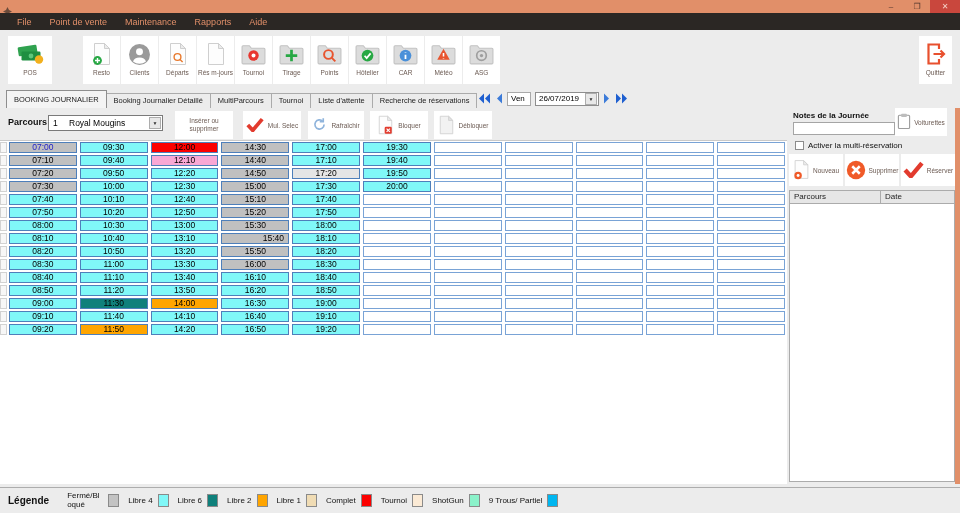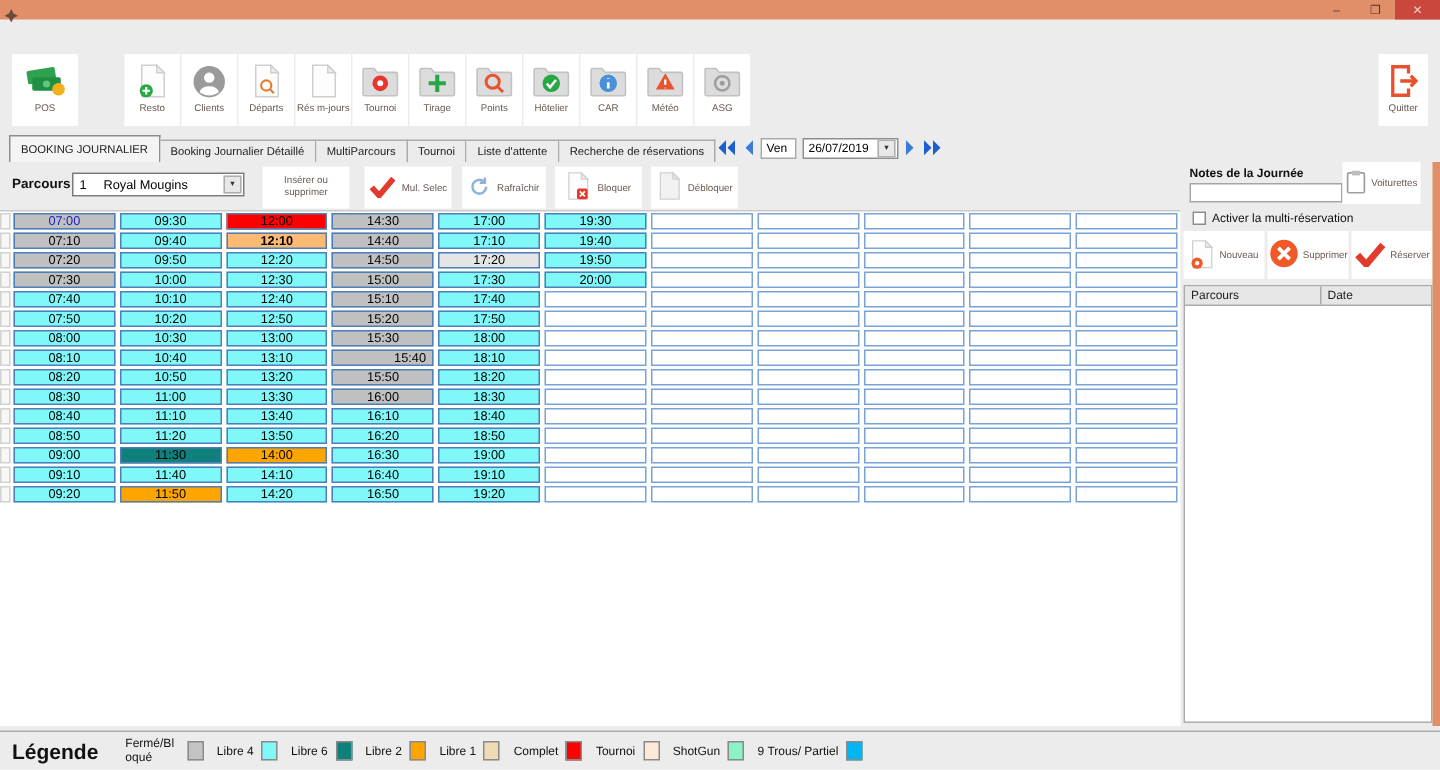--- a/index.html
+++ b/index.html
@@ -66,21 +66,21 @@
   .spbtn { flex:1; background:#fff; display:flex; align-items:center; justify-content:center; gap:3px; font-size:6.5px; color:#6B5A52; }
   .sptable { position:absolute; left:0px; top:82px; width:166px; height:292px; background:#fff; border:1px solid #ABABAB; }
   .sphead { display:flex; height:13px; background:#E6E6E6; border-bottom:1px solid #ABABAB; font-size:8px; color:#222; }
   .sphead span { padding:1px 0 0 4px; }
   .sphead .h0 { width:91px; border-right:1px solid #ABABAB; }
   .sphead .h1 { flex:1; }
   .orange-edge { position:absolute; left:955px; top:108px; width:5px; height:376px; background:#E18F69; }
 
   
   .legendbar { position:absolute; left:0; top:487px; width:960px; height:26px; background:#ECECEC; border-top:1px solid #ADADAD; display:flex; align-items:center; }
-  .ltitle { font-size:14px; font-weight:bold; margin-left:8px; color:#111; }
+  .ltitle { font-size:10px; font-weight:bold; margin-left:8px; color:#111; }
   .litems { display:flex; align-items:center; margin-left:18px; gap:9px; }
   .litem { display:flex; align-items:center; gap:5px; }
   .llabel { font-size:8px; color:#111; white-space:nowrap; }
   .litem.wrap .llabel { width:36px; white-space:normal; word-break:break-all; line-height:1.1; }
   .swatch { width:11px; height:13px; border:1px solid #8A8A8A; }
 </style>
 </head>
 <body>
 
 <div class="window">
@@ -91,20 +91,27 @@
           <path d="M4.5 0 L6 3 L9 4.5 L6 6 L4.5 9 L3 6 L0 4.5 L3 3 Z" fill="#6A4A3A"></path>
         </svg>
     </span>
     <span class="wincontrols">
       <span class="wc">–</span>
       <span class="wc">❐</span>
       <span class="wc close">✕</span>
     </span>
   </div>
 
+  <div class="menubar">
+      <span>File</span>
+      <span>Point de vente</span>
+      <span>Maintenance</span>
+      <span>Rapports</span>
+      <span>Aide</span>
+    </div>
 
   <div class="toolbar">
     <div id="tb-buttons">
         <div class="tbtn" style="left: 8px; width: 44px;">
           <div class="ticon">
             <svg width="27" height="22" viewBox="0 0 27 22">
               <rect x="1" y="3" width="19" height="9" rx="1.2" fill="#2FA24F" transform="rotate(-9 10 7)"></rect>
               <rect x="4.5" y="8.5" width="19" height="9" rx="1.2" fill="#1F8F41"></rect>
               <circle cx="14" cy="13" r="2.4" fill="#5EC77B"></circle>
               <circle cx="22" cy="16.5" r="4.2" fill="#F2B01E"></circle>
@@ -358,21 +365,21 @@
         <div class="cell s-libre4" style="background: rgb(128, 248, 248);">10:30</div>
         <div class="cell s-libre4" style="background: rgb(128, 248, 248);">10:40</div>
         <div class="cell s-libre4" style="background: rgb(128, 248, 248);">10:50</div>
         <div class="cell s-libre4" style="background: rgb(128, 248, 248);">11:00</div>
         <div class="cell s-libre4" style="background: rgb(128, 248, 248);">11:10</div>
         <div class="cell s-libre4" style="background: rgb(128, 248, 248);">11:20</div>
         <div class="cell s-libre3" style="background: rgb(15, 128, 123);">11:30</div>
         <div class="cell s-libre4" style="background: rgb(128, 248, 248);">11:40</div>
         <div class="cell s-libre2" style="background: rgb(255, 165, 0);">11:50</div>
         <div class="cell s-complet" style="background: rgb(251, 1, 0);">12:00</div>
-        <div class="cell s-libre4" style="background: #fdba74; font-weight: bold;">12:10</div>
+        <div class="cell s-libre4" style="background: #f9a8d4;">12:10</div>
         <div class="cell s-libre4" style="background: rgb(128, 248, 248);">12:20</div>
         <div class="cell s-libre4" style="background: rgb(128, 248, 248);">12:30</div>
         <div class="cell s-libre4" style="background: rgb(128, 248, 248);">12:40</div>
         <div class="cell s-libre4" style="background: rgb(128, 248, 248);">12:50</div>
         <div class="cell s-libre4" style="background: rgb(128, 248, 248);">13:00</div>
         <div class="cell s-libre4" style="background: rgb(128, 248, 248);">13:10</div>
         <div class="cell s-libre4" style="background: rgb(128, 248, 248);">13:20</div>
         <div class="cell s-libre4" style="background: rgb(128, 248, 248);">13:30</div>
         <div class="cell s-libre4" style="background: rgb(128, 248, 248);">13:40</div>
         <div class="cell s-libre4" style="background: rgb(128, 248, 248);">13:50</div>

